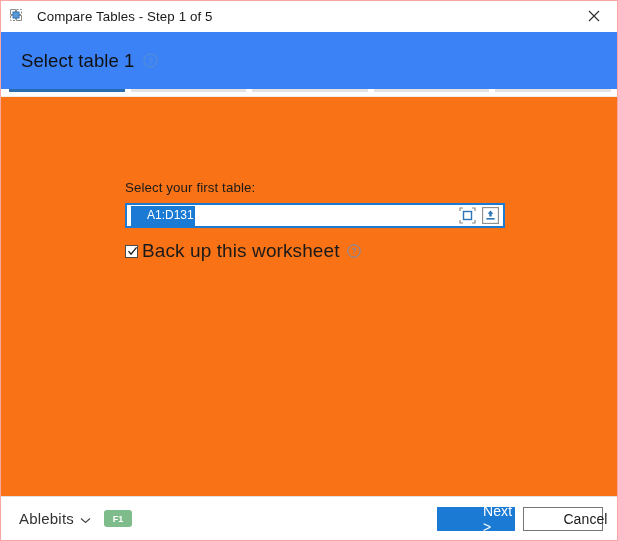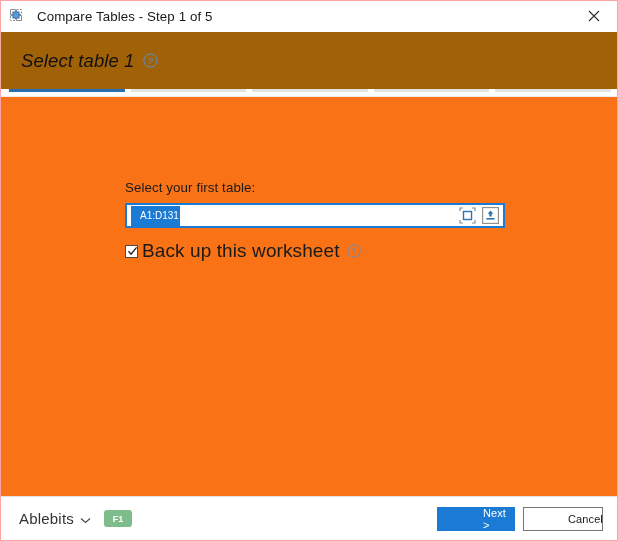--- a/index.html
+++ b/index.html
@@ -58,26 +58,25 @@
     align-items: center;
     justify-content: center;
     cursor: default;
   }
   .close-btn svg { display: block; }
 
   
   .header {
     height: 57px;
     min-height: 57px;
-    background: #a16207;
+    background: #3b82f6;
     display: flex;
     align-items: center;
     padding-left: 20px;
     box-sizing: border-box;
-    font-style: italic;
   }
   .header-title {
     font-size: 18.5px;
     color: #111111;
     font-weight: 400;
     letter-spacing: 0.1px;
   }
   .help-icon {
     margin-left: 8px;
     width: 15px;
@@ -130,26 +129,26 @@
     align-items: center;
     height: 25px;
     box-sizing: border-box;
     border: 2px solid #1a7ad4;
     background: #ffffff;
     width: 380px;
     padding: 0;
   }
   .input-value {
     flex: 1 1 auto;
-    font-size: 10px;
+    font-size: 12px;
     color: #ffffff;
     background: #1a7ad4;
     display: inline-block;
     margin: 0 0 0 4px;
-    padding: 1px 1px 2px 9px;
+    padding: 1px 1px 2px 16px;
     width: fit-content;
     flex: 0 0 auto;
     line-height: 17px;
     white-space: nowrap;
   }
   .input-spacer { flex: 1 1 auto; }
   .input-btn {
     width: 21px;
     height: 21px;
     margin-right: 2px;
@@ -225,21 +224,21 @@
     font-weight: bold;
     display: flex;
     align-items: center;
     justify-content: center;
     letter-spacing: 0px;
     cursor: default;
   }
   .footer-spacer { flex: 1 1 auto; }
   .btn {
     height: 24px;
-    font-size: 11px;
+    font-size: 14px;
     font-family: "Liberation Sans", sans-serif;
     display: flex;
     align-items: center;
     justify-content: center;
     box-sizing: border-box;
     cursor: default;
     letter-spacing: 0.1px;
     padding-left: 45px;
   }
   .btn-primary {

